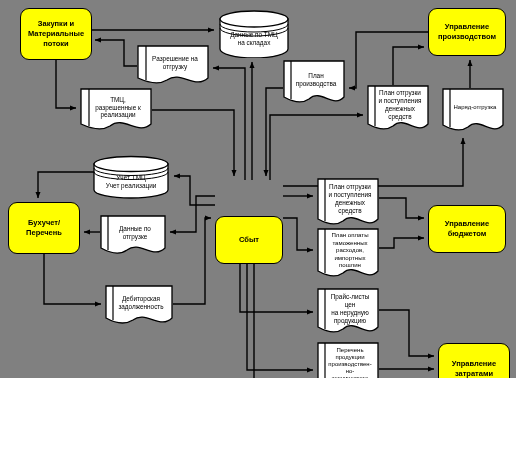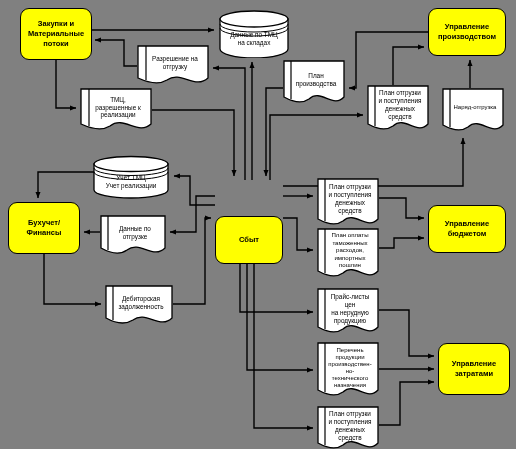--- a/index.html
+++ b/index.html
@@ -3,21 +3,21 @@
 <meta charset="utf-8">
 <style>
   html, body {
     margin: 0;
     padding: 0;
     background: #ffffff;
   }
   #canvas {
     position: relative;
     width: 516px;
-    height: 449px;
+    height: 378px;
     background: #808080;
     overflow: hidden;
     font-family: "Liberation Sans", sans-serif;
   }
   #edges {
     position: absolute;
     left: 0; top: 0;
     width: 516px; height: 453px;
     pointer-events: none;
   }
@@ -155,21 +155,21 @@
   </svg>
 
   <div class="node proc" style="left:20px;top:8px;width:72px;height:52px;">
     <span style="white-space:pre-line;">Закупки и
 Материальные
 потоки</span>
   </div>
 
   <div class="node proc" style="left:8px;top:202px;width:72px;height:52px;">
     <span style="white-space:pre-line;">Бухучет/
-Финансы</span>
+Перечень</span>
   </div>
 
   <div class="node proc" style="left:215px;top:180px;width:68px;height:48px;margin-top:36px;">
     <span style="white-space:pre-line;">Сбыт</span>
   </div>
 
   <div class="node proc" style="left:428px;top:8px;width:78px;height:48px;">
     <span style="white-space:pre-line;">Управление
 производством</span>
   </div>

